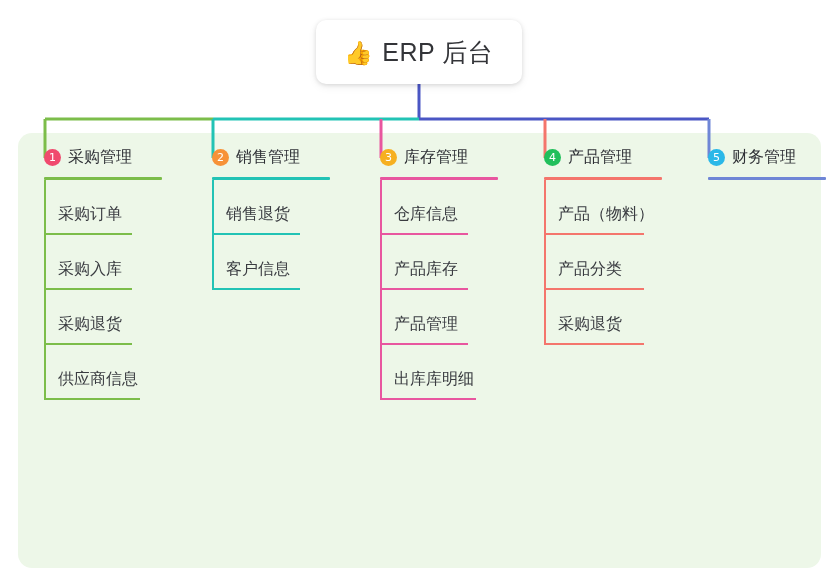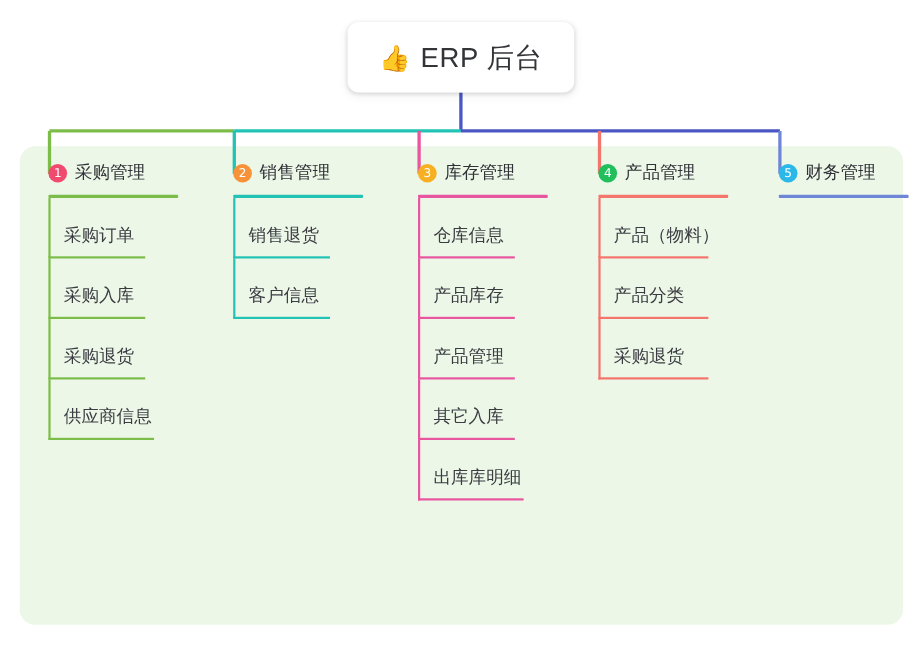--- a/index.html
+++ b/index.html
@@ -229,25 +229,20 @@
             <div class="leaf-text">产品库存</div>
             <div class="leaf-rule" style="background: rgb(232, 86, 159); width: 88px;"></div>
           </div>
           <div class="leaf">
             <div class="leaf-stem" style="background: rgb(232, 86, 159);"></div>
             <div class="leaf-text">产品管理</div>
             <div class="leaf-rule" style="background: rgb(232, 86, 159); width: 88px;"></div>
           </div>
           <div class="leaf">
             <div class="leaf-stem" style="background: rgb(232, 86, 159);"></div>
-            <div class="leaf-text">其它入库</div>
-            <div class="leaf-rule" style="background: rgb(232, 86, 159); width: 88px;"></div>
-          </div>
-          <div class="leaf">
-            <div class="leaf-stem" style="background: rgb(232, 86, 159);"></div>
             <div class="leaf-text">出库库明细</div>
             <div class="leaf-rule" style="background: rgb(232, 86, 159); width: 96px;"></div>
           </div>
         </div>
       </div>
       <div class="column" style="left: 530px;">
         <div class="col-head" style="width: 118px;">
           <span class="badge" style="background: rgb(33, 191, 91);">4</span>
           <span class="head-label">产品管理</span>
         </div>

